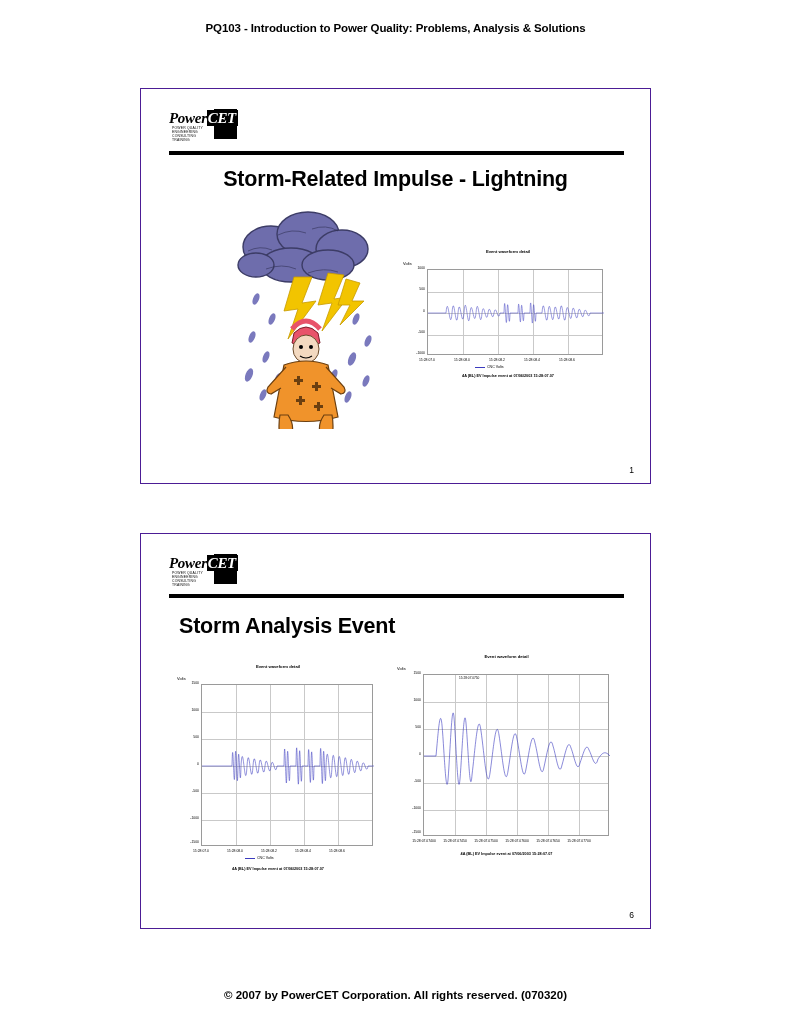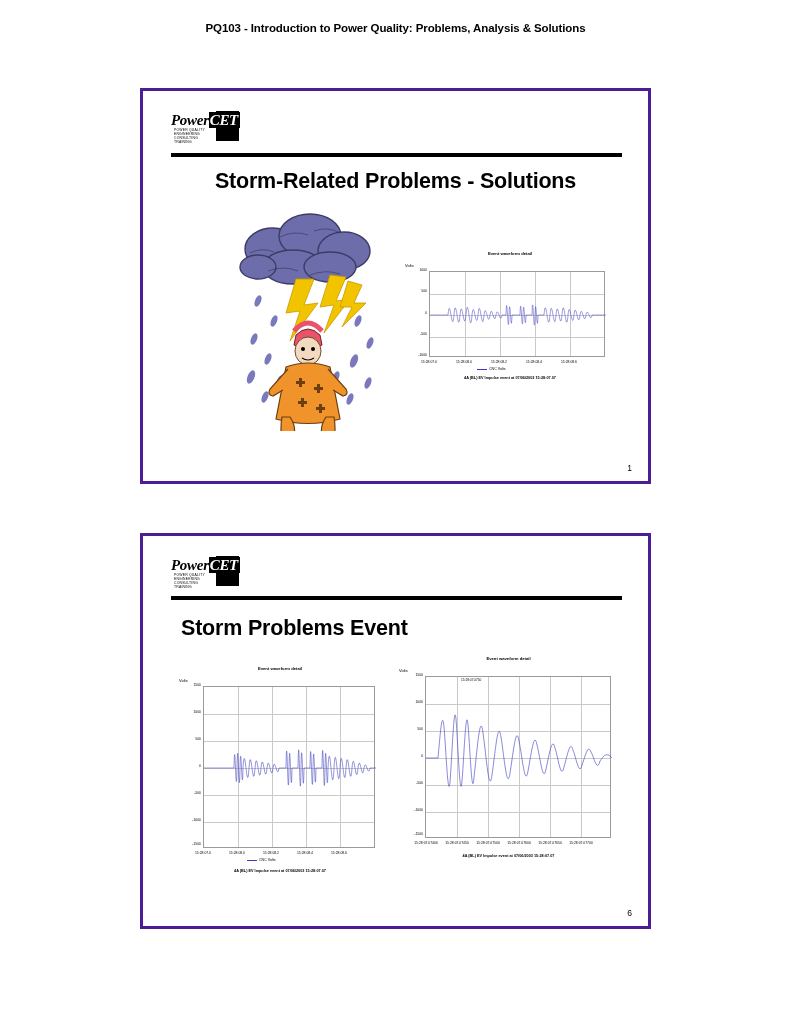--- a/index.html
+++ b/index.html
@@ -17,21 +17,21 @@
     text-align: center;
     font-size: 11.5px;
     font-weight: bold;
     padding-top: 22px;
     letter-spacing: -0.1px;
   }
   .slide {
     position: absolute;
     left: 140px;
     width: 511px;
-    border: 3px solid #4c1d95;
+    border: 1px solid #4c1d95;
     background: #fff;
   }
   #slide-1 { top: 88px; height: 396px; }
   #slide-2 { top: 533px; height: 396px; }
 
   .logo {
     position: absolute;
     left: 28px;
     top: 20px;
     width: 88px;
@@ -165,21 +165,21 @@
       <span class="pw">Power</span><span class="cet">CET</span>
     </div>
     <div class="logo-sub">POWER QUALITY
 ENGINEERING
 CONSULTING
 TRAINING</div>
   </div>
 
   <div class="rule"></div>
 
-  <div class="slide-title">Storm-Related Problems - Solutions</div>
+  <div class="slide-title">Storm-Related Impulse - Lightning</div>
 
   <div class="clipart">
     <svg width="185" height="222" viewBox="0 0 185 222">
 
       <g stroke="#3c3c66" stroke-width="1.4" fill="#6e6dac">
         <ellipse cx="55" cy="40" rx="28" ry="21"></ellipse>
         <ellipse cx="92" cy="27" rx="31" ry="22"></ellipse>
         <ellipse cx="126" cy="42" rx="26" ry="19"></ellipse>
         <ellipse cx="75" cy="58" rx="30" ry="17"></ellipse>
         <ellipse cx="112" cy="58" rx="26" ry="15"></ellipse>
@@ -298,21 +298,21 @@
       <span class="pw">Power</span><span class="cet">CET</span>
     </div>
     <div class="logo-sub">POWER QUALITY
 ENGINEERING
 CONSULTING
 TRAINING</div>
   </div>
 
   <div class="rule"></div>
 
-  <div class="slide-title">Storm Problems Event</div>
+  <div class="slide-title">Storm Analysis Event</div>
 
   <div class="chart" style="left:28px; top:128px; width:218px; height:135px;">
     <div class="c-title">Event waveform detail</div>
     <div class="c-ylabel" style="left:8px; top:14px;">Volts</div>
     <div class="plot" style="left:32px; top:22px; width:172px; height:162px;">
       <div class="gl" style="left:0; top:27px; width:100%; height:0.5px;"></div>
       <div class="gl" style="left:0; top:54px; width:100%; height:0.5px;"></div>
       <div class="gl" style="left:0; top:81px; width:100%; height:0.5px;"></div>
       <div class="gl" style="left:0; top:108px; width:100%; height:0.5px;"></div>
       <div class="gl" style="left:0; top:135px; width:100%; height:0.5px;"></div>
@@ -391,13 +391,14 @@
     <div class="xtick" style="left:109px; top:187px; width:38px;">15:28:07.07600</div>
     <div class="xtick" style="left:140px; top:187px; width:38px;">15:28:07.07650</div>
     <div class="xtick" style="left:171px; top:187px; width:38px;">15:28:07.07700</div>
     <div class="caption" style="left:0; top:200px;">4A (BL) EV Impulse event at 07/06/2003 15:28:07.07</div>
   </div>
 
   <div class="slide-number">6</div>
 </div>
 
 <div class="footer">
+  <span>© 2007 by PowerCET Corporation.  All rights reserved.  (070320)</span>
 </div>
 
 </body></html>

